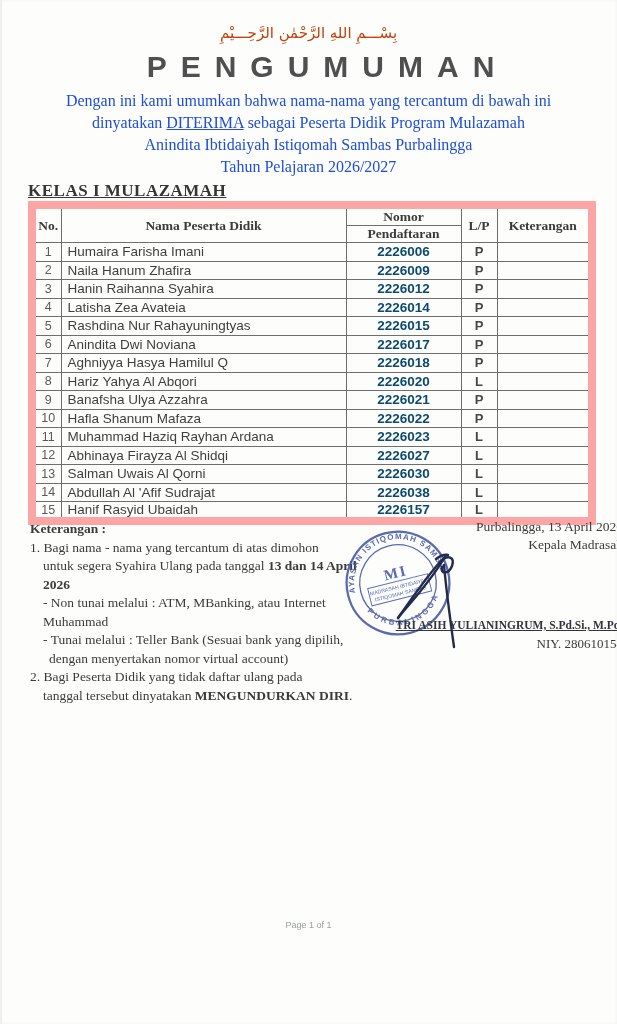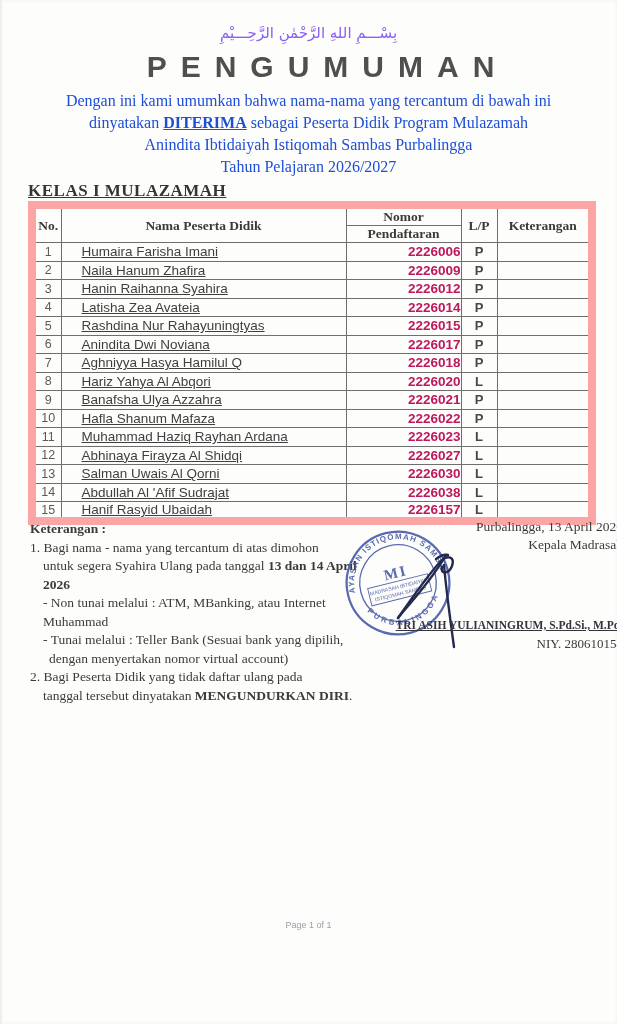--- a/index.html
+++ b/index.html
@@ -6,53 +6,53 @@
   html,body { background:#e8e8e8; }
   .page {
     position:relative; width:617px; height:1024px;
     background:#fdfdfb; margin:0 auto; overflow:hidden;
     font-family:"Liberation Serif", serif; color:#3a3a3a;
     box-shadow:inset 0 0 4px rgba(0,0,0,0.05);
   }
   .bismillah {
     position:absolute; top:24px; left:0; width:100%;
     text-align:center; font-family:"DejaVu Sans", sans-serif;
-    font-size:15px; color:#8b5cf6; letter-spacing:1px;
+    font-size:15px; color:#c2410c; letter-spacing:1px;
   }
   .doc-title {
     position:absolute; top:50px; left:12px; width:100%;
     text-align:center; font-family:"Liberation Sans", sans-serif;
     font-weight:bold; font-size:30px; letter-spacing:14px;
     color:#4f4f4f; text-indent:14px;
   }
   .intro {
     position:absolute; top:90px; left:0; width:100%;
     text-align:center; font-size:16px; line-height:22px; color:#1d4ed8;
   }
-  .intro .em { font-weight:bold; text-decoration:underline;text-align:center; }
+  .intro .em { font-weight:normal; text-decoration:underline;text-align:center; }
   .section-title {
     position:absolute; top:181px; left:28px;
     font-size:17px; font-weight:bold; text-decoration:underline;
     color:#353535; letter-spacing:0.5px;
   }
   table.roster {
     position:absolute; top:201px; left:28px; width:560px;
     border-collapse:collapse; table-layout:fixed;
   }
   table.roster th, table.roster td {
     border:1px solid #6e6e6e; overflow:hidden; white-space:nowrap;
   }
   table.roster { border:8px solid #fca5a5; }
   th { font-size:13.5px; font-weight:bold; color:#3a3a3a; text-align:center; }
   thead tr.h1 th { height:17px; }
   thead tr.h2 th { height:17px; }
   td { height:18.5px; font-family:"Liberation Sans", sans-serif; }
   td.col-no   { text-align:center; font-size:12.5px; color:#5a5a5a; }
-  td.col-name { font-size:13.5px; color:#3f3f3f; padding-left:20px;text-decoration:underline; }
-  td.col-nomor{ text-align:right; font-size:13.5px; font-weight:bold; color:#be185d; }
+  td.col-name { font-size:13.5px; color:#3f3f3f; padding-left:6px; }
+  td.col-nomor{ text-align:center; font-size:13.5px; font-weight:bold; color:#0c4a6e; }
   td.col-lp   { text-align:center; font-size:13px; font-weight:600; color:#474747; }
   col.c-no  { width:29px; }
   col.c-name{ width:285px; }
   col.c-nom { width:115px; }
   col.c-lp  { width:36px; }
   col.c-ket { width:95px; }
   .notes {
     position:absolute; top:520px; left:30px; width:330px;
     font-size:13.5px; line-height:18.5px; color:#3b3b3b;
   }

